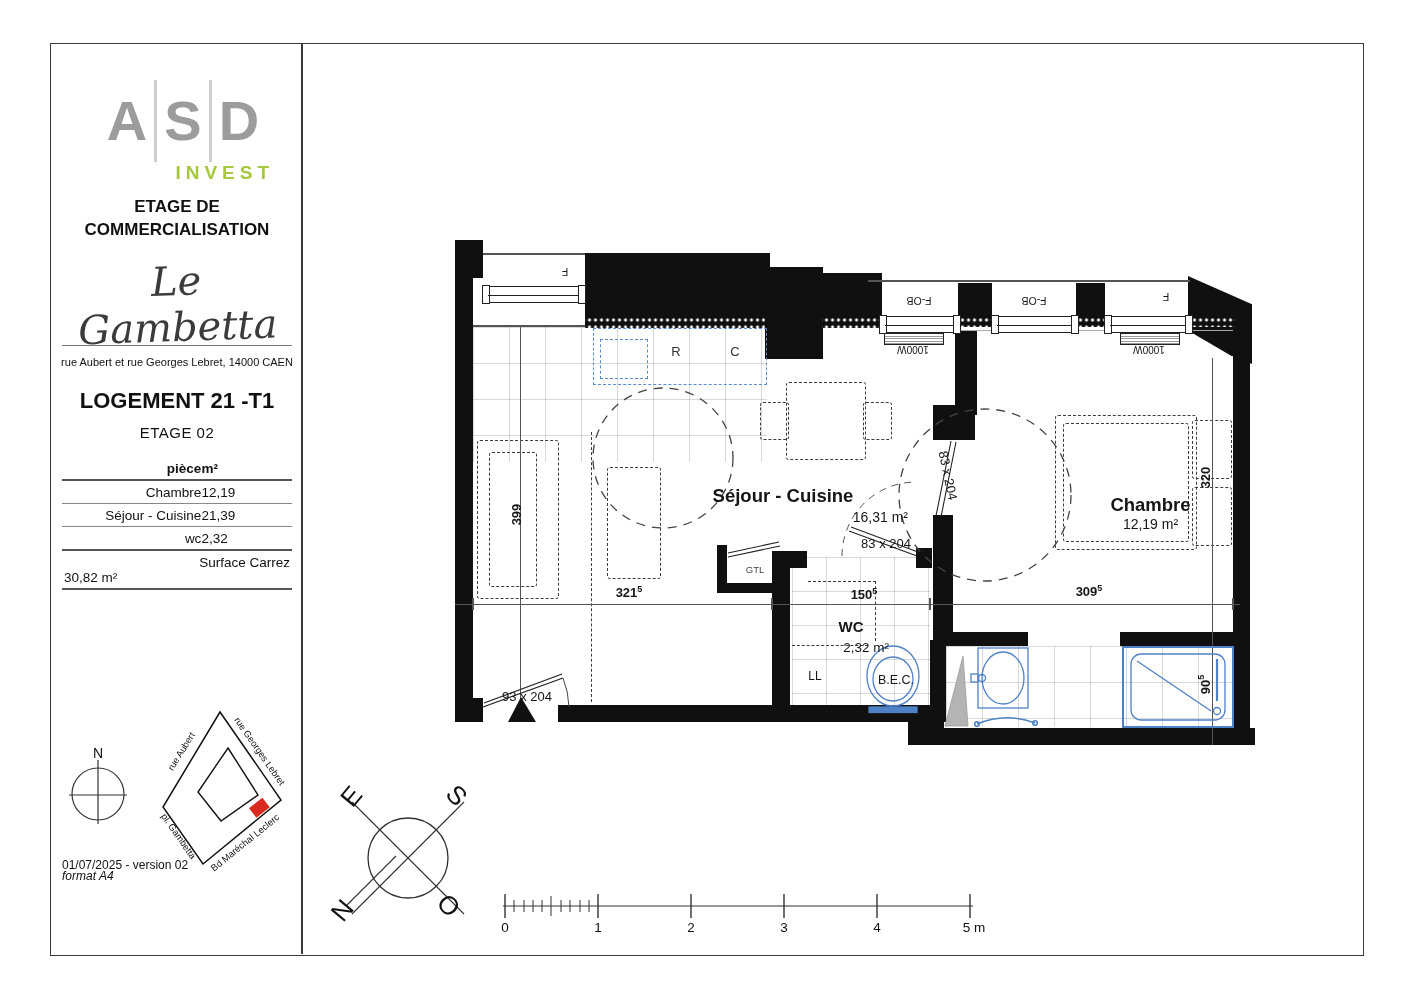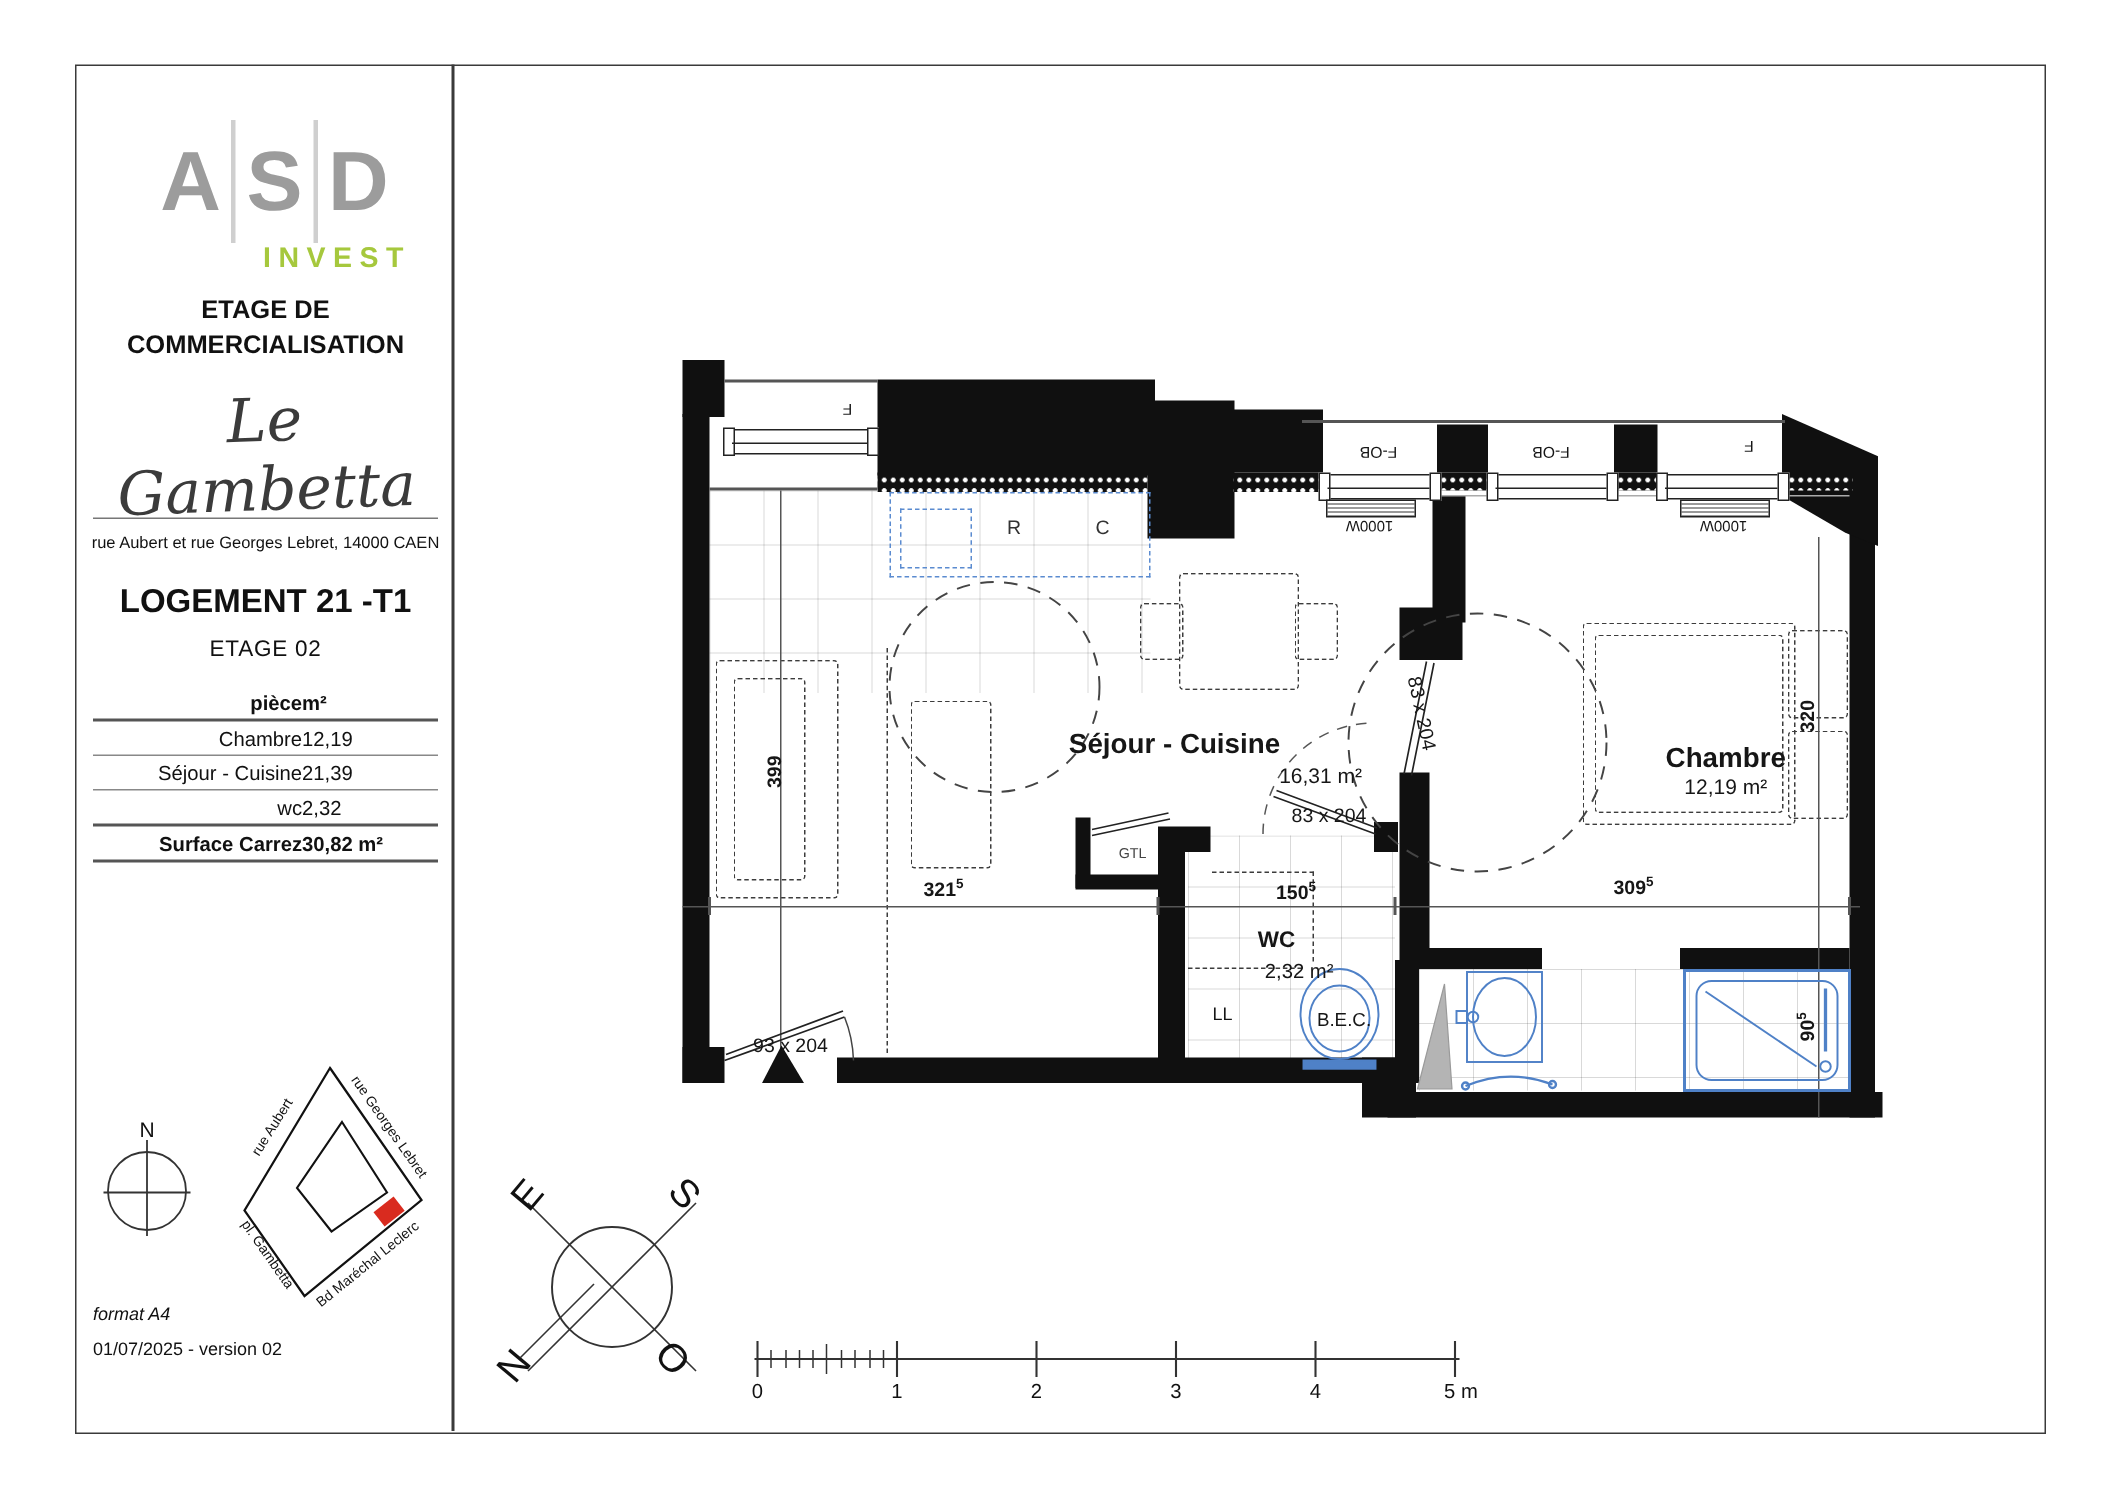--- a/index.html
+++ b/index.html
@@ -24,22 +24,22 @@
   .address{position:absolute;left:58px;top:356px;width:238px;text-align:center;font-size:11px;}
   .unit{position:absolute;left:58px;top:388px;width:238px;text-align:center;font-size:22px;font-weight:700;}
   .floor{position:absolute;left:58px;top:424px;width:238px;text-align:center;font-size:15px;letter-spacing:.5px;}
   .area-table{position:absolute;left:62px;top:457px;width:230px;font-size:13.5px;}
   .trow{display:flex;padding:3.5px 2px;}
   .trow .c1{flex:1.55;text-align:right;}
   .trow .c2{flex:1;}
   .thead{font-weight:700;border-bottom:2px solid #555;}
   .tbody-row{border-bottom:1.2px solid #888;}
   .tlast{border-bottom:2px solid #555;}
-  .ttotal{font-weight:700;border-bottom:2px solid #555;}
-  .version{position:absolute;left:62px;top:892px;font-size:12px;}
+  .ttotal{font-weight:400;border-bottom:2px solid #555;flex-direction:column;}
+  .version{position:absolute;left:62px;top:858px;font-size:12px;}
   .format{position:absolute;left:62px;top:869px;font-size:12px;font-style:italic;}
   .disclaimer{position:absolute;left:61px;top:893px;width:233px;font-size:10.6px;line-height:1.38;text-align:justify;}
   
   .wall{position:absolute;background:#101010;}
   .thin{position:absolute;background:#555;}
   .thin-lt{position:absolute;background:#aaa;}
   .insul{position:absolute;background-color:#101010;
          background-image:radial-gradient(circle,#fff 1.4px,transparent 1.7px);
          background-size:6px 7px;background-position:1.5px 1.5px;}
   .tiles{position:absolute;

